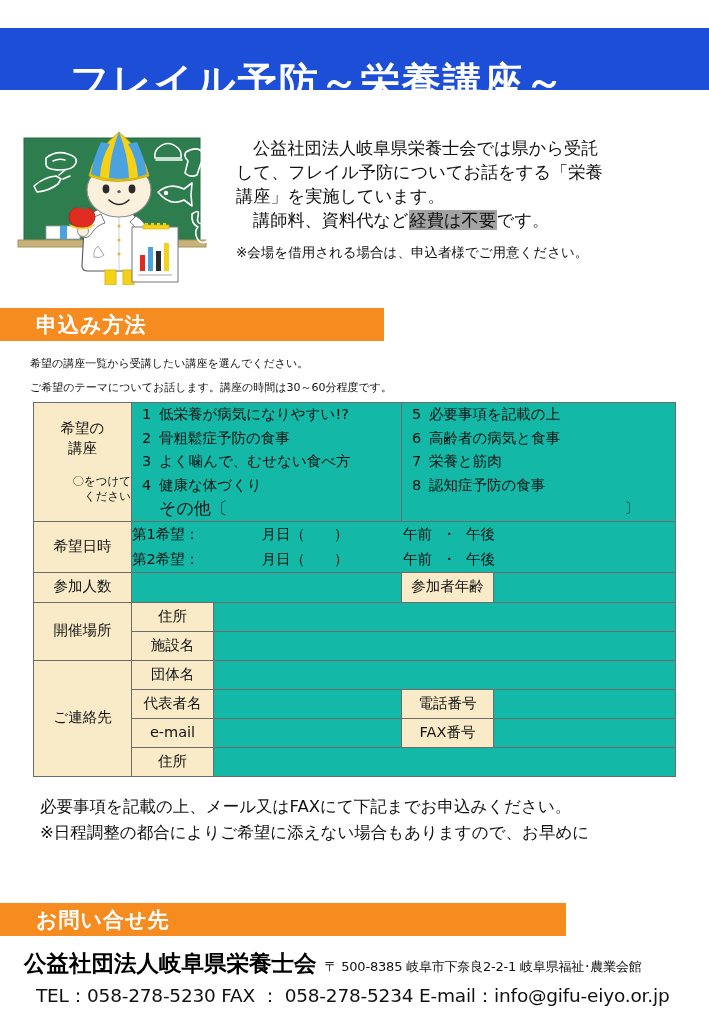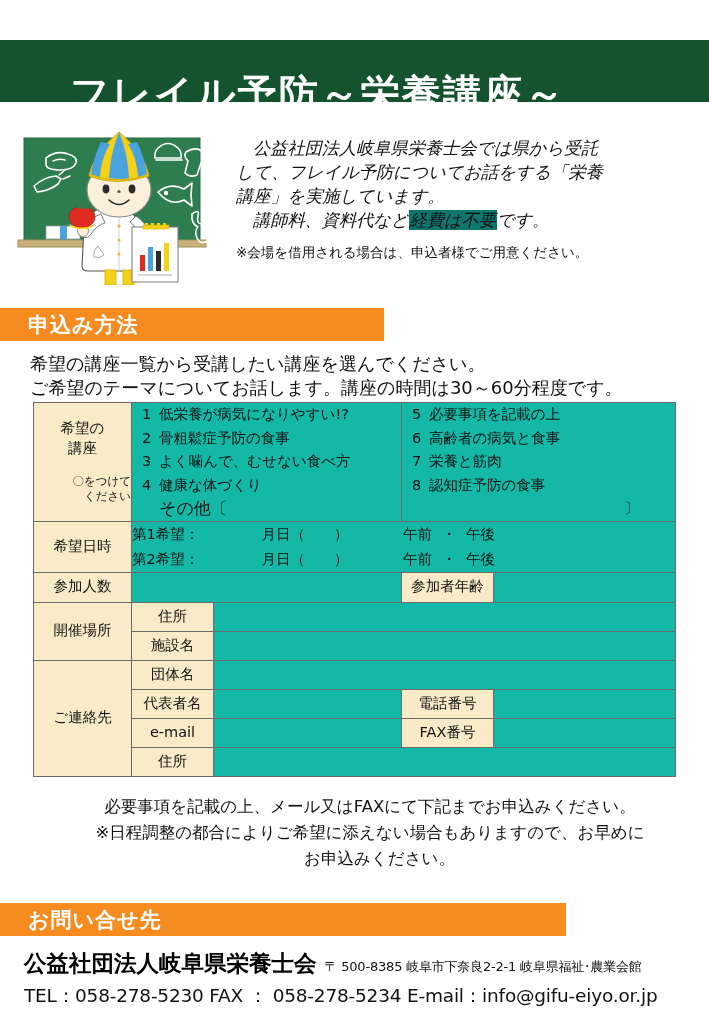--- a/index.html
+++ b/index.html
@@ -17,23 +17,23 @@
   }
   .page {
     position: absolute;
     inset: 0;
     background: #ffffff;
   }
 
   
   .title-banner {
     position: absolute;
-    left: 0; top: 40px;
+    left: 0; top: 28px;
     width: 709px; height: 62px;
-    background: #14532d;
+    background: #1d4ed8;
   }
   .title-text {
     position: absolute;
     left: 70px; top: 34px;
     font-size: 39px;
     font-weight: bold;
     color: #ffffff;
     letter-spacing: 2px;
     line-height: 1;
     white-space: nowrap;
@@ -51,25 +51,24 @@
     position: absolute;
     left: 236px; top: 136px;
     width: 470px;
   }
   .intro-line {
     font-size: 17.2px;
     line-height: 24px;
     color: #111111;
     letter-spacing: 0px;
     white-space: nowrap;
-    font-style: italic;
   }
   .indent1 { text-indent: 17px; }
   .hl {
-    background: #0f766e;
+    background: #a3a3a3;
     padding: 0 1px;
   }
   .intro-note {
     position: absolute;
     left: 236px; top: 243px;
     font-size: 13.5px;
     line-height: 18px;
     color: #111111;
     white-space: nowrap;
   }
@@ -77,37 +76,37 @@
   
   .sec-bar {
     position: absolute;
     background: #F68B1F;
     height: 33px;
   }
   .sec-bar.apply { left: 0; top: 308px; width: 384px; }
   .sec-bar.contact { left: 0; top: 903px; width: 566px; }
   .sec-bar-label {
     position: absolute;
-    left: 28px;
+    left: 36px;
     top: 3px;
     font-size: 21px;
     font-weight: bold;
     color: #ffffff;
     letter-spacing: 1px;
     white-space: nowrap;
   }
 
   
   .lead {
     position: absolute;
     left: 30px; top: 352px;
     width: 660px;
   }
   .lead-line {
-    font-size: 18px;
+    font-size: 11px;
     line-height: 24px;
     color: #111111;
     white-space: nowrap;
   }
 
   
   .form-table {
     position: absolute;
     left: 33px; top: 402px;
     width: 642px;
@@ -176,21 +175,20 @@
   .d-m   { display: inline-block; width: 58px; text-align: right; }
   .d-d   { display: inline-block; width: 64px; text-align: right; }
   .d-ap  { display: inline-block; width: 92px; text-align: right; font-family: Liberation Mono, monospace; }
   .d-sep { display: inline-block; width: 34px; text-align: center; }
 
   
   .notes {
     position: absolute;
     left: 40px; top: 794px;
     width: 660px;
-    text-align: center;
   }
   .note-line {
     font-size: 16.5px;
     line-height: 26px;
     color: #111111;
     white-space: nowrap;
   }
   .note-indent { padding-left: 19px; }
 
   
@@ -211,20 +209,21 @@
     color: #111111;
     padding-left: 8px;
     letter-spacing: -0.2px;
   }
   .tel-line {
     margin-top: 4px;
     font-size: 18.5px;
     color: #111111;
     white-space: nowrap;
     letter-spacing: -0.2px;
+    margin-left: 12px;
   }
 </style>
 </head>
 <body>
 
 <div class="page">
 
   <div class="title-banner">
     <div class="title-text">フレイル予防～栄養講座～</div>
   </div>
@@ -426,21 +425,20 @@
       <tr style="height:29px">
         <td class="lbl">住所</td>
         <td class="val" colspan="3"></td>
       </tr>
     </tbody>
   </table>
 
   <div class="notes">
     <div class="note-line">必要事項を記載の上、メール又はFAXにて下記までお申込みください。</div>
     <div class="note-line">※日程調整の都合によりご希望に添えない場合もありますので、お早めに</div>
-    <div class="note-line note-indent">お申込みください。</div>
   </div>
 
   <div class="sec-bar contact">
     <div class="sec-bar-label">お問い合せ先</div>
   </div>
 
   <div class="contact-block">
     <div class="org-line">
       <span class="org-name">公益社団法人岐阜県栄養士会</span><span class="org-addr">〒 500-8385 岐阜市下奈良2-2-1 岐阜県福祉･農業会館</span>
     </div>

